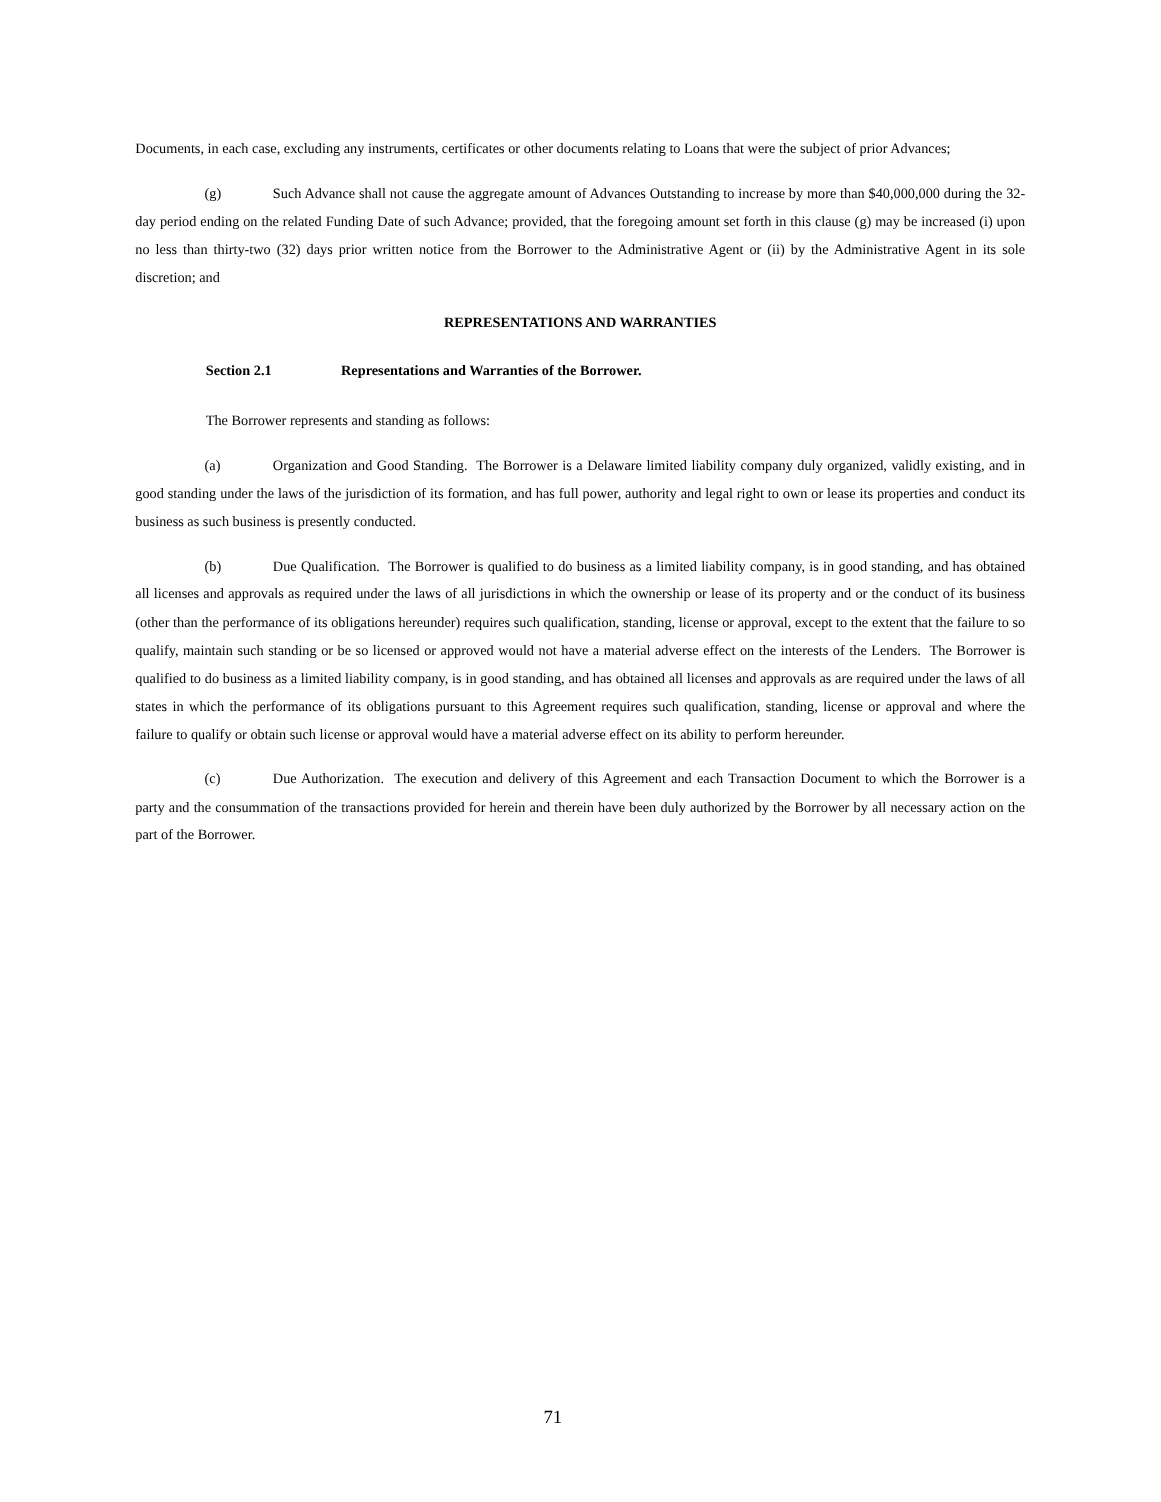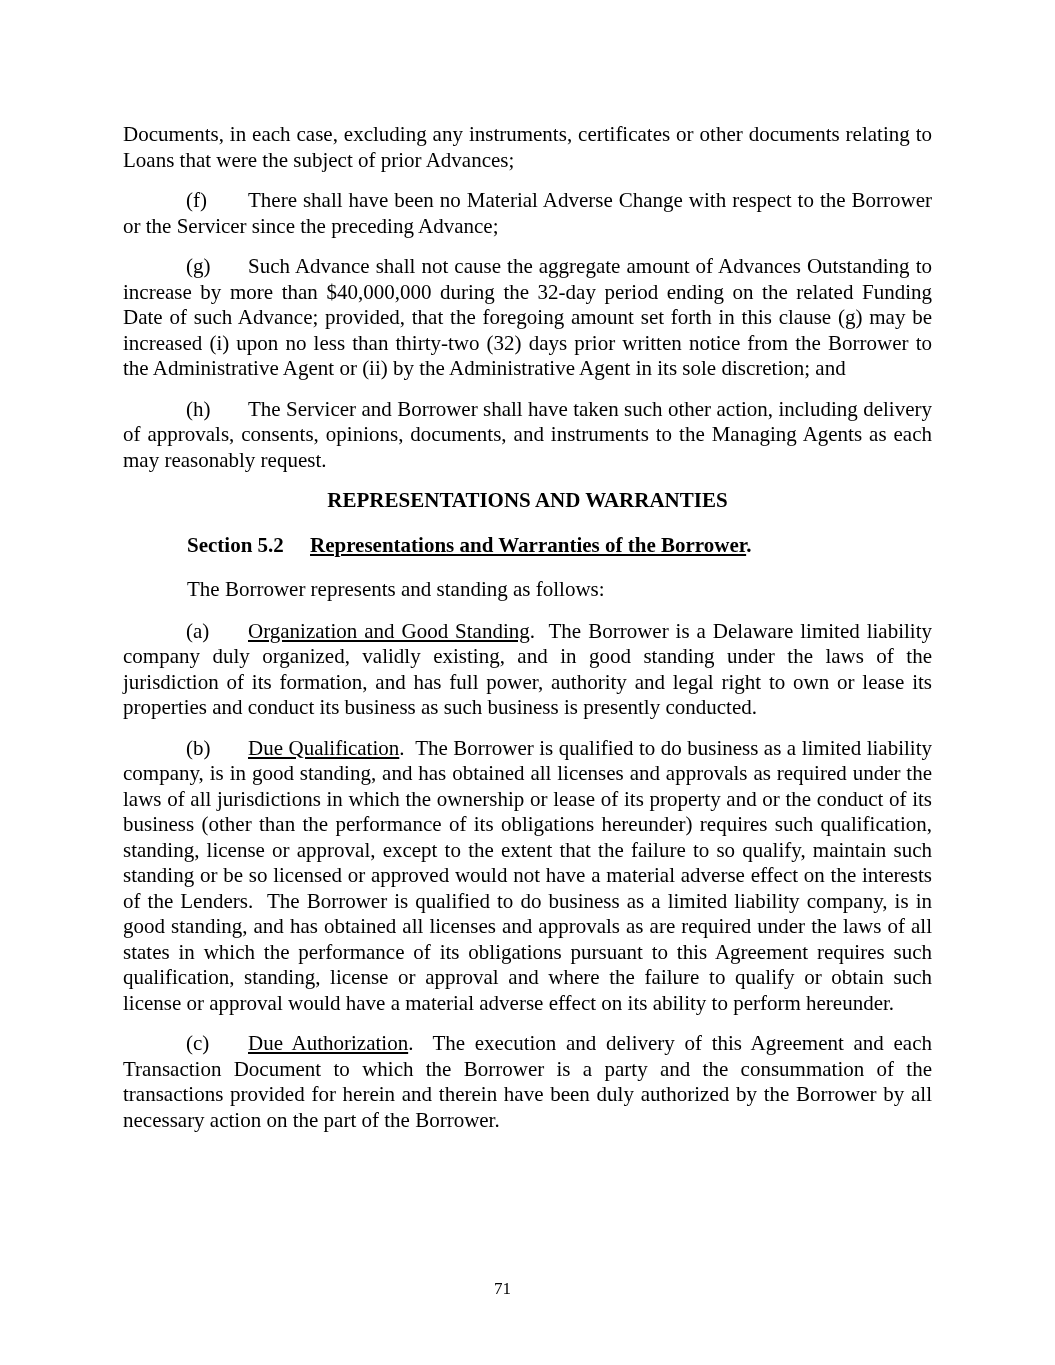--- a/index.html
+++ b/index.html
@@ -17,36 +17,36 @@
   .page {
     position: relative;
     width: 1055px;
     height: 1365px;
     box-sizing: border-box;
     padding: 122px 123px 0 123px;
     background: #ffffff;
   }
   p {
     margin: 0 0 15px 0;
-    font-size: 21px;
+    font-size: 13px;
     line-height: 25.5px;
   }
   .justify { text-align: justify; }
   .indent { text-indent: 63px; }
   .label {
     display: inline-block;
     width: 62px;
     text-indent: 0;
   }
   .section-label {
     display: inline-block;
     width: 123px;
     text-indent: 0;
   }
-  .u { text-decoration: underline; }
+  .u { }
   .b { font-weight: bold; }
   .heading {
     text-align: center;
     font-weight: bold;
   }
   .heading-article { margin: 8px 0 21px 0; }
   .heading-warranties { margin: 0 0 19px 0; }
   .section-line {
     text-indent: 64px;
     margin: 0 0 19px 0;
@@ -65,30 +65,28 @@
     line-height: 25.5px;
   }
 </style>
 </head>
 <body>
 
 <div class="page">
 
   <p class="justify"><span>Documents, in each case, excluding any instruments, certificates or other documents relating to Loans that were the subject of prior Advances;</span></p>
 
-  <p class="justify indent"><span class="label">(f)</span><span>There shall have been no Material Adverse Change with respect to the Borrower or the Servicer since the preceding Advance;</span></p>
 
   <p class="justify indent"><span class="label">(g)</span><span>Such Advance shall not cause the aggregate amount of Advances Outstanding to increase by more than $40,000,000 during the 32-day period ending on the related Funding Date of such Advance; provided, that the foregoing amount set forth in this clause (g) may be increased (i) upon no less than thirty-two (32) days prior written notice from the Borrower to the Administrative Agent or (ii) by the Administrative Agent in its sole discretion; and</span></p>
 
-  <p class="justify indent"><span class="label">(h)</span><span>The Servicer and Borrower shall have taken such other action, including delivery of approvals, consents, opinions, documents, and instruments to the Managing Agents as each may reasonably request.</span></p>
 
 
   <p class="heading heading-warranties"><span>REPRESENTATIONS AND WARRANTIES</span></p>
 
-  <p class="section-line"><span class="section-label b">Section 5.2</span><span class="b u">Representations and Warranties of the Borrower</span><span class="b">.</span></p>
+  <p class="section-line"><span class="section-label b">Section 2.1</span><span class="b u">Representations and Warranties of the Borrower</span><span class="b">.</span></p>
 
   <p class="intro-line"><span>The Borrower represents and standing as follows:</span></p>
 
   <p class="justify indent"><span class="label">(a)</span><span class="u">Organization and Good Standing</span><span>.&nbsp; </span><span>The Borrower is a Delaware limited liability company duly organized, validly existing, and in good standing under the laws of the jurisdiction of its formation, and has full power, authority and legal right to own or lease its properties and conduct its business as such business is presently conducted.</span></p>
 
   <p class="justify indent"><span class="label">(b)</span><span class="u">Due Qualification</span><span>.&nbsp; </span><span>The Borrower is qualified to do business as a limited liability company, is in good standing, and has obtained all licenses and approvals as required under the laws of all jurisdictions in which the ownership or lease of its property and or the conduct of its business (other than the performance of its obligations hereunder) requires such qualification, standing, license or approval, except to the extent that the failure to so qualify, maintain such standing or be so licensed or approved would not have a material adverse effect on the interests of the Lenders.&nbsp; The Borrower is qualified to do business as a limited liability company, is in good standing, and has obtained all licenses and approvals as are required under the laws of all states in which the performance of its obligations pursuant to this Agreement requires such qualification, standing, license or approval and where the failure to qualify or obtain such license or approval would have a material adverse effect on its ability to perform hereunder.</span></p>
 
   <p class="justify indent"><span class="label">(c)</span><span class="u">Due Authorization</span><span>.&nbsp; </span><span>The execution and delivery of this Agreement and each Transaction Document to which the Borrower is a party and the consummation of the transactions provided for herein and therein have been duly authorized by the Borrower by all necessary action on the part of the Borrower.</span></p>
 
 

